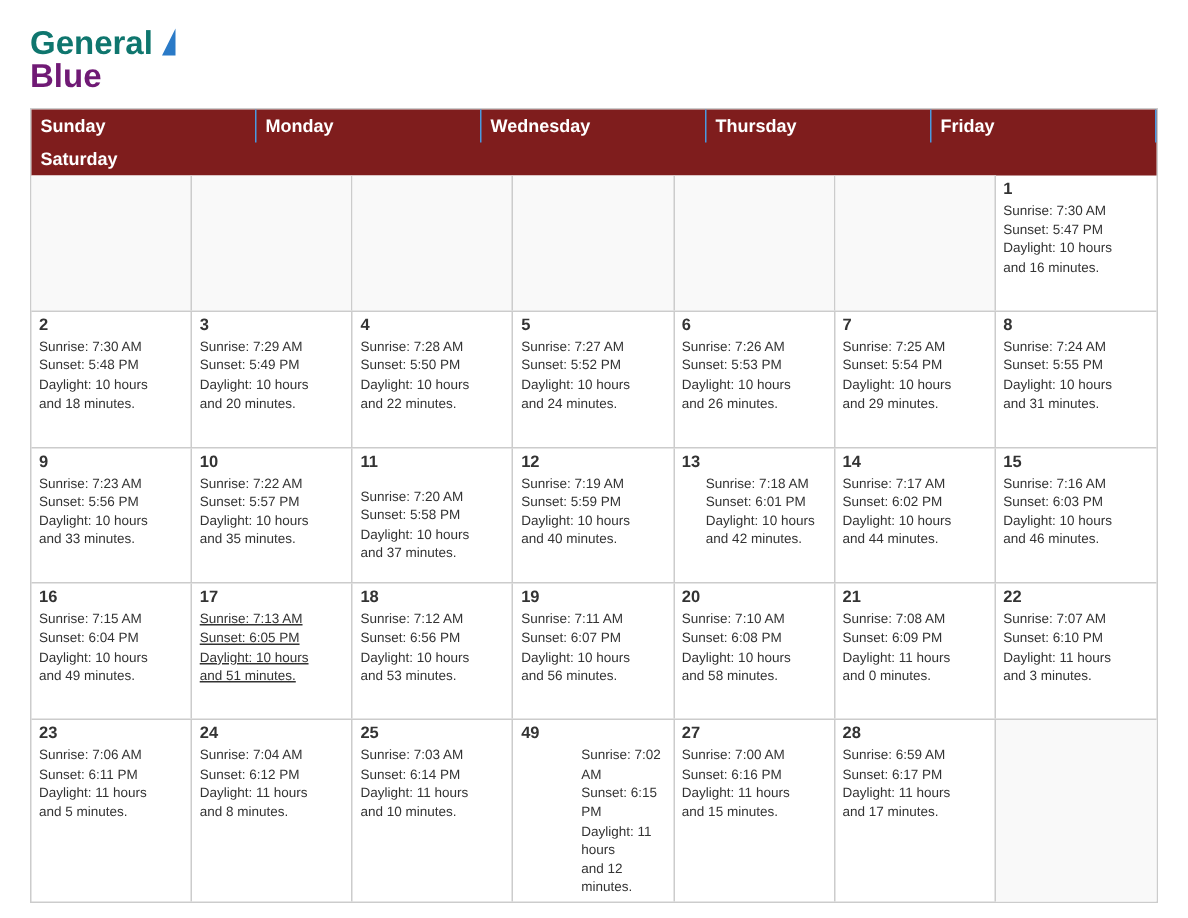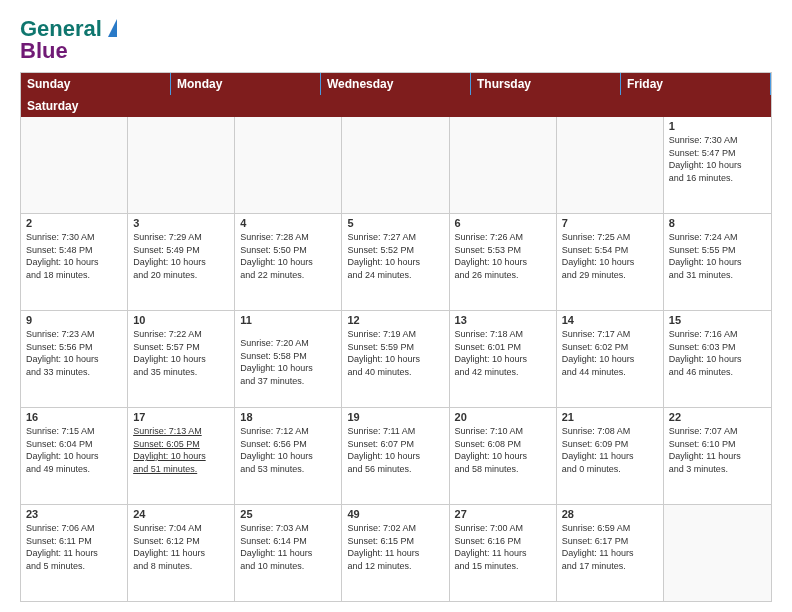--- a/index.html
+++ b/index.html
@@ -218,21 +218,21 @@
           </div>
           <div class="cal-cell">
             <span class="day-num">12</span>
             <div class="cell-info" style="white-space: pre-line;">Sunrise: 7:19 AM
 Sunset: 5:59 PM
 Daylight: 10 hours
 and 40 minutes.</div>
           </div>
           <div class="cal-cell">
             <span class="day-num">13</span>
-            <div class="cell-info" style="white-space: pre-line;">Sunrise: 7:18 AM
+            <div class="cell-info" style="white-space: pre-line; margin-left: 16px;">Sunrise: 7:18 AM
 Sunset: 6:01 PM
 Daylight: 10 hours
 and 42 minutes.</div>
           </div>
           <div class="cal-cell">
             <span class="day-num">14</span>
             <div class="cell-info" style="white-space: pre-line;">Sunrise: 7:17 AM
 Sunset: 6:02 PM
 Daylight: 10 hours
 and 44 minutes.</div>
@@ -313,21 +313,21 @@
           </div>
           <div class="cal-cell">
             <span class="day-num">25</span>
             <div class="cell-info" style="white-space: pre-line;">Sunrise: 7:03 AM
 Sunset: 6:14 PM
 Daylight: 11 hours
 and 10 minutes.</div>
           </div>
           <div class="cal-cell">
             <span class="day-num">49</span>
-            <div class="cell-info" style="white-space: pre-line;">Sunrise: 7:02 AM
+            <div class="cell-info" style="white-space: pre-line; margin-left: 40px;">Sunrise: 7:02 AM
 Sunset: 6:15 PM
 Daylight: 11 hours
 and 12 minutes.</div>
           </div>
           <div class="cal-cell">
             <span class="day-num">27</span>
             <div class="cell-info" style="white-space: pre-line;">Sunrise: 7:00 AM
 Sunset: 6:16 PM
 Daylight: 11 hours
 and 15 minutes.</div>

